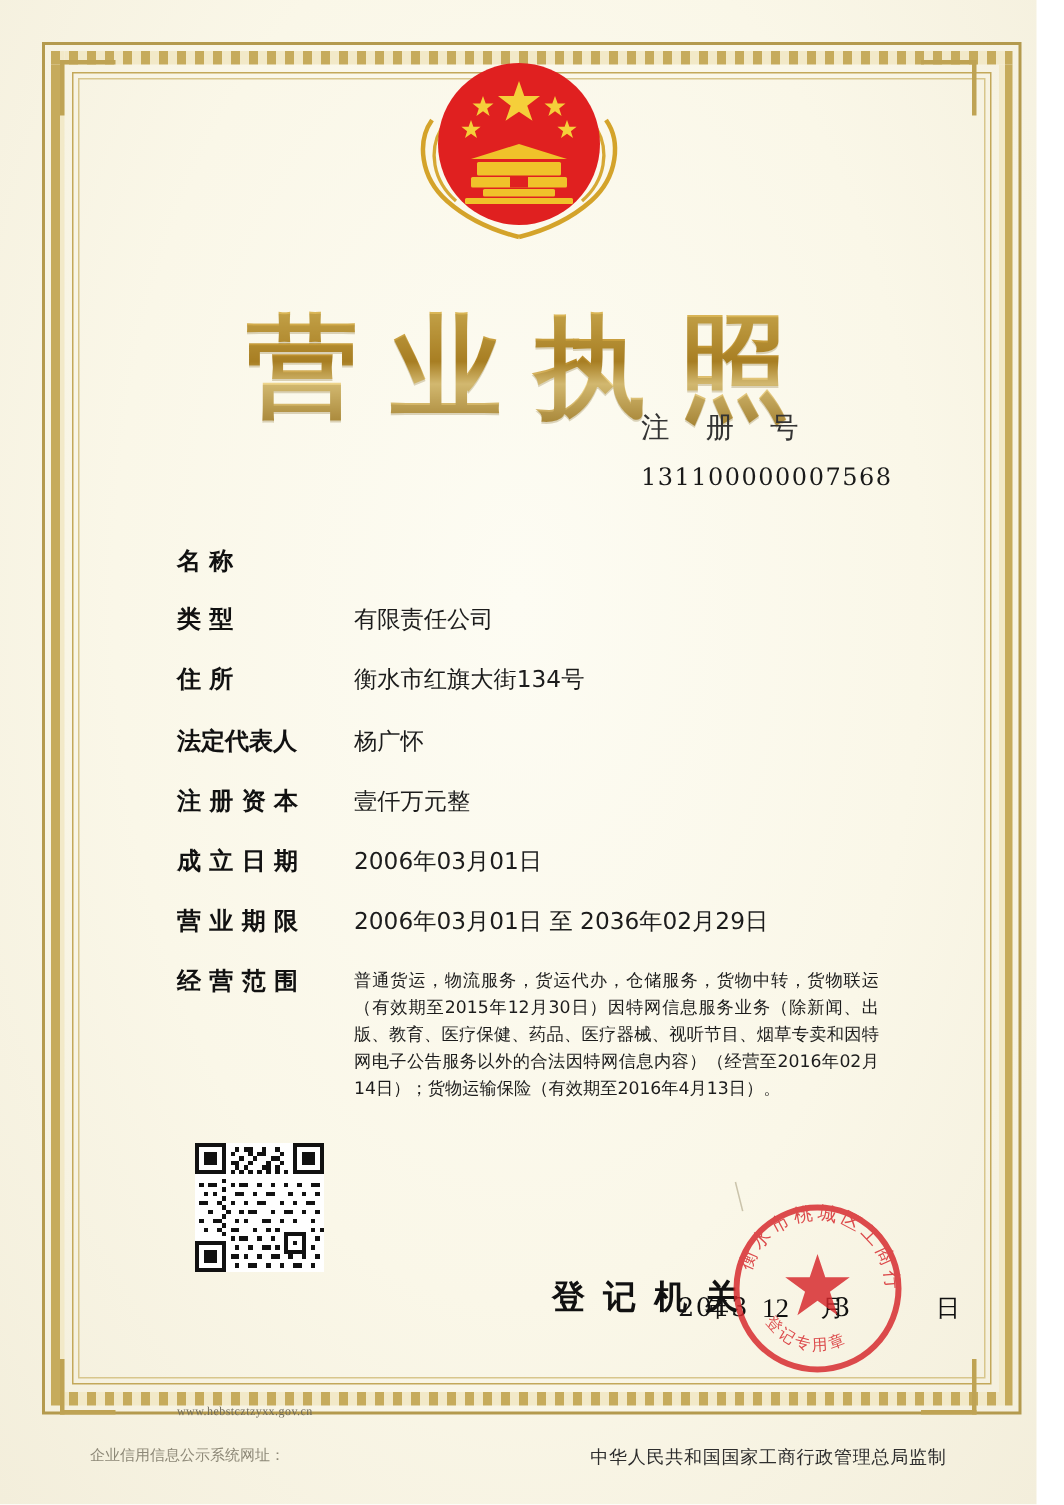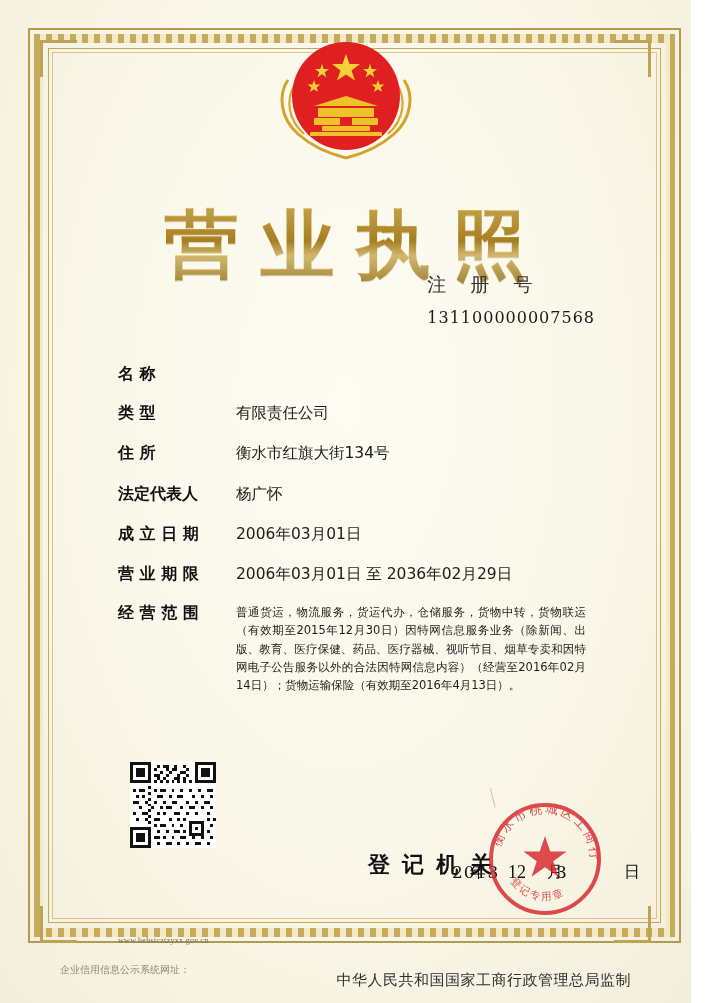--- a/index.html
+++ b/index.html
@@ -241,22 +241,22 @@
     position: absolute;
     left: 60px;
     bottom: 26px;
     font-size: 10px;
     color: #8d8877;
     font-family: "DejaVu Sans", "Liberation Sans", sans-serif;
   }
   .footer-right {
     position: absolute;
     right: 60px;
-    bottom: 13px;
-    font-size: 15px;
+    bottom: 23px;
+    font-size: 12px;
     color: #2d2d2d;
     font-family: Liberation Sans, sans-serif;
     letter-spacing: .5px;
   }
 
   .fade-mark {
     position: absolute;
     left: 492px; top: 786px;
     width: 14px; height: 20px;
     border-left: 1px solid rgba(170,160,130,.6);
@@ -331,20 +331,24 @@
     <div class="field-row">
       <div class="field-label">住        所</div>
       <div class="field-value big">衡水市红旗大街134号</div>
     </div>
 
     <div class="field-row">
       <div class="field-label">法定代表人</div>
       <div class="field-value big">杨广怀</div>
     </div>
 
+    <div class="field-row">
+      <div class="field-label">注 册 资 本</div>
+      <div class="field-value big">壹仟万元整</div>
+    </div>
 
     <div class="field-row">
       <div class="field-label">成 立 日 期</div>
       <div class="field-value big">2006年03月01日</div>
     </div>
 
     <div class="field-row">
       <div class="field-label">营 业 期 限</div>
       <div class="field-value big">2006年03月01日 至 2036年02月29日</div>
     </div>

